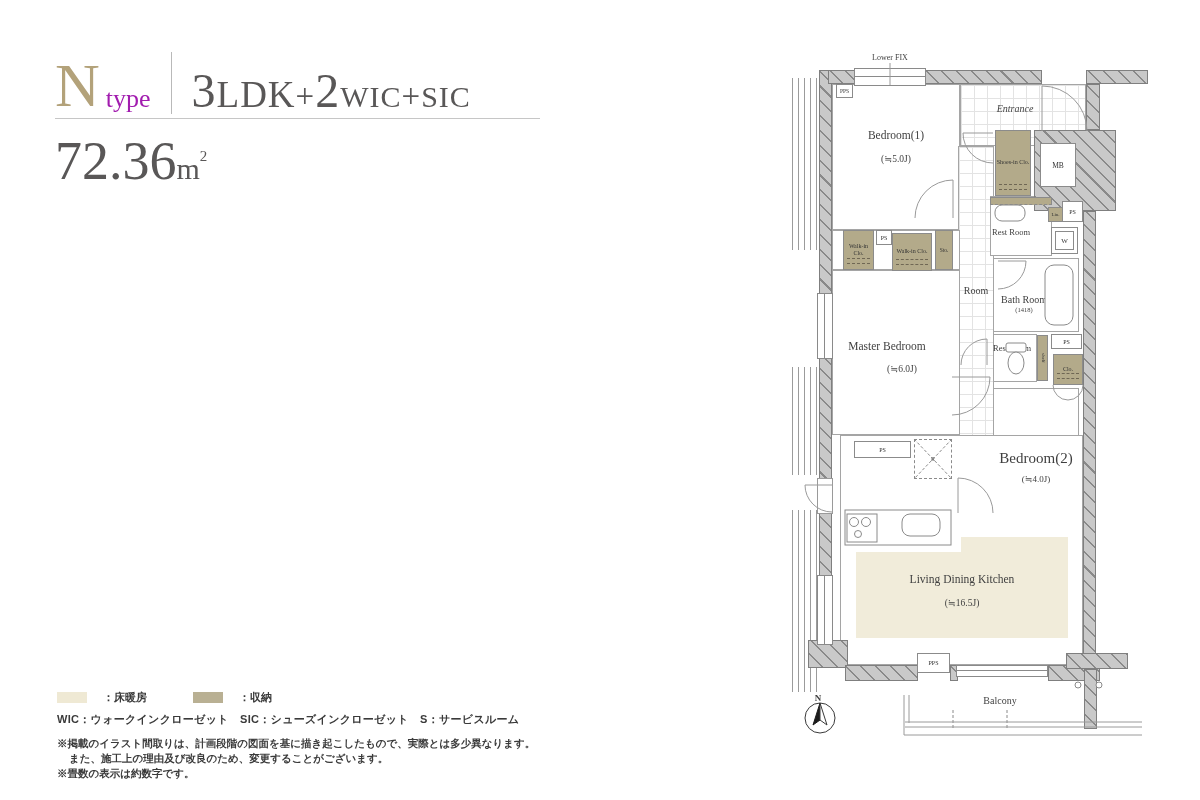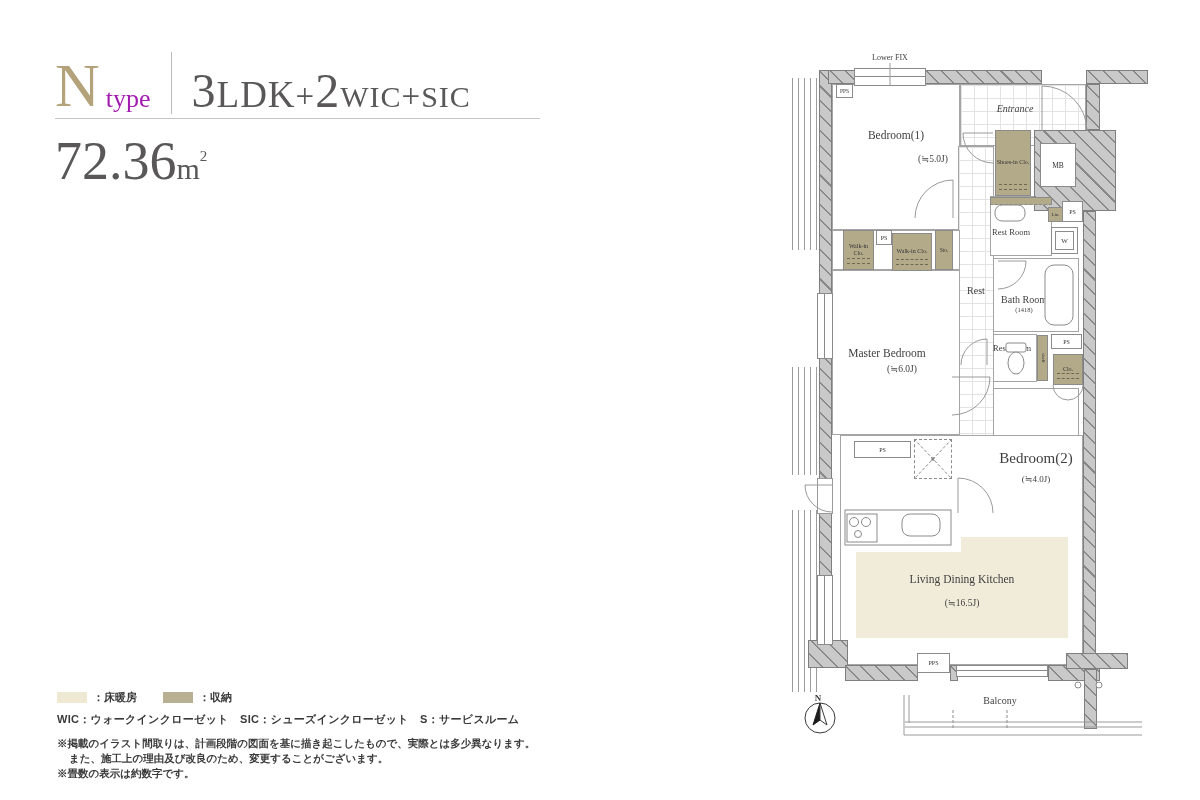--- a/index.html
+++ b/index.html
@@ -13,21 +13,21 @@
   .layout{letter-spacing:1px;color:#595757;white-space:nowrap;line-height:.95;}
   .ly-big{font-size:48px;}
   .ly-mid{font-size:37px;}
   .ly-plus{font-size:33px;}
   .ly-sm{font-size:30px;}
   .hrule{position:absolute;left:55px;top:118px;width:485px;height:1px;background:#c6c6c6;}
   .area{position:absolute;left:55px;top:130px;font-size:54px;color:#595757;}
   .area .unit-m{font-size:30px;}
   .area .unit-sup{font-size:15px;vertical-align:18px;}
   
-  .legend{position:absolute;left:57px;top:690px;display:flex;align-items:center;gap:6px;
+  .legend{position:absolute;left:57px;top:690px;display:flex;align-items:center;gap:16px;
           font-family:sans-serif;font-size:11px;color:#3a3a3a;font-weight:600;}
   .sw{width:30px;height:11px;display:inline-block;}
   .sw-heat{background:#efe9d4;}
   .sw-sto{background:#b9b093;}
   .legend .gap{width:14px;}
   .abbr{position:absolute;left:57px;top:712px;font-family:sans-serif;font-size:11px;
         color:#3a3a3a;font-weight:600;letter-spacing:.3px;}
   .notes{position:absolute;left:57px;top:736px;font-family:sans-serif;font-size:10.5px;
          color:#3a3a3a;line-height:1.42;font-weight:600;}
   .notes .indent{padding-left:12px;}
@@ -161,26 +161,26 @@
   <div class="ubox dash" style="left:124px;top:384px;width:38px;height:40px;">
       <span>R</span>
     </div>
   <div class="ubox" style="left:127px;top:598px;width:33px;height:20px;">
       <span>PPS</span>
     </div>
 
   <div class="lbl" style="left:60px;top:-2px;width:80px;font-size:8px;">Lower FIX</div>
   <div class="lbl" style="left:185px;top:48px;width:80px;font-size:10px;font-style:italic;">Entrance</div>
   <div class="lbl" style="left:42px;top:74px;width:128px;font-size:11.5px;">Bedroom(1)</div>
-  <div class="lbl" style="left:42px;top:98px;width:128px;font-size:9.5px;padding-left:37px;">(≒5.0J)</div>
+  <div class="lbl" style="left:42px;top:98px;width:128px;font-size:9.5px;">(≒5.0J)</div>
   <div class="lbl" style="left:198px;top:172px;width:46px;font-size:8.5px;line-height:1.25;">Rest Room</div>
-  <div class="lbl" style="left:168px;top:230px;width:36px;font-size:10px;">Rest</div>
+  <div class="lbl" style="left:168px;top:230px;width:36px;font-size:10px;">Room</div>
   <div class="lbl" style="left:203px;top:239px;width:62px;font-size:10px;">Bath Room</div>
   <div class="lbl" style="left:203px;top:251px;width:62px;font-size:6.5px;">(1418)</div>
-  <div class="lbl" style="left:42px;top:292px;width:110px;font-size:11.5px;">Master Bedroom</div>
+  <div class="lbl" style="left:42px;top:285px;width:110px;font-size:11.5px;">Master Bedroom</div>
   <div class="lbl" style="left:42px;top:308px;width:140px;font-size:9.5px;">(≒6.0J)</div>
   <div class="lbl" style="left:201px;top:288px;width:42px;font-size:8.5px;line-height:1.25;">Rest Room</div>
   <div class="lbl" style="left:203px;top:395px;width:86px;font-size:15px;">Bedroom(2)</div>
   <div class="lbl" style="left:203px;top:419px;width:86px;font-size:9px;">(≒4.0J)</div>
   <div class="lbl" style="left:66px;top:518px;width:212px;font-size:11.5px;">Living Dining Kitchen</div>
   <div class="lbl" style="left:66px;top:542px;width:212px;font-size:9.5px;">(≒16.5J)</div>
   <div class="lbl" style="left:160px;top:640px;width:100px;font-size:10px;">Balcony</div>
   <div class="lbl" style="left:18px;top:638px;width:20px;font-size:9px;font-weight:bold;">N</div>
 
   <svg class="svgov" width="360" height="700" viewBox="0 0 360 700">

